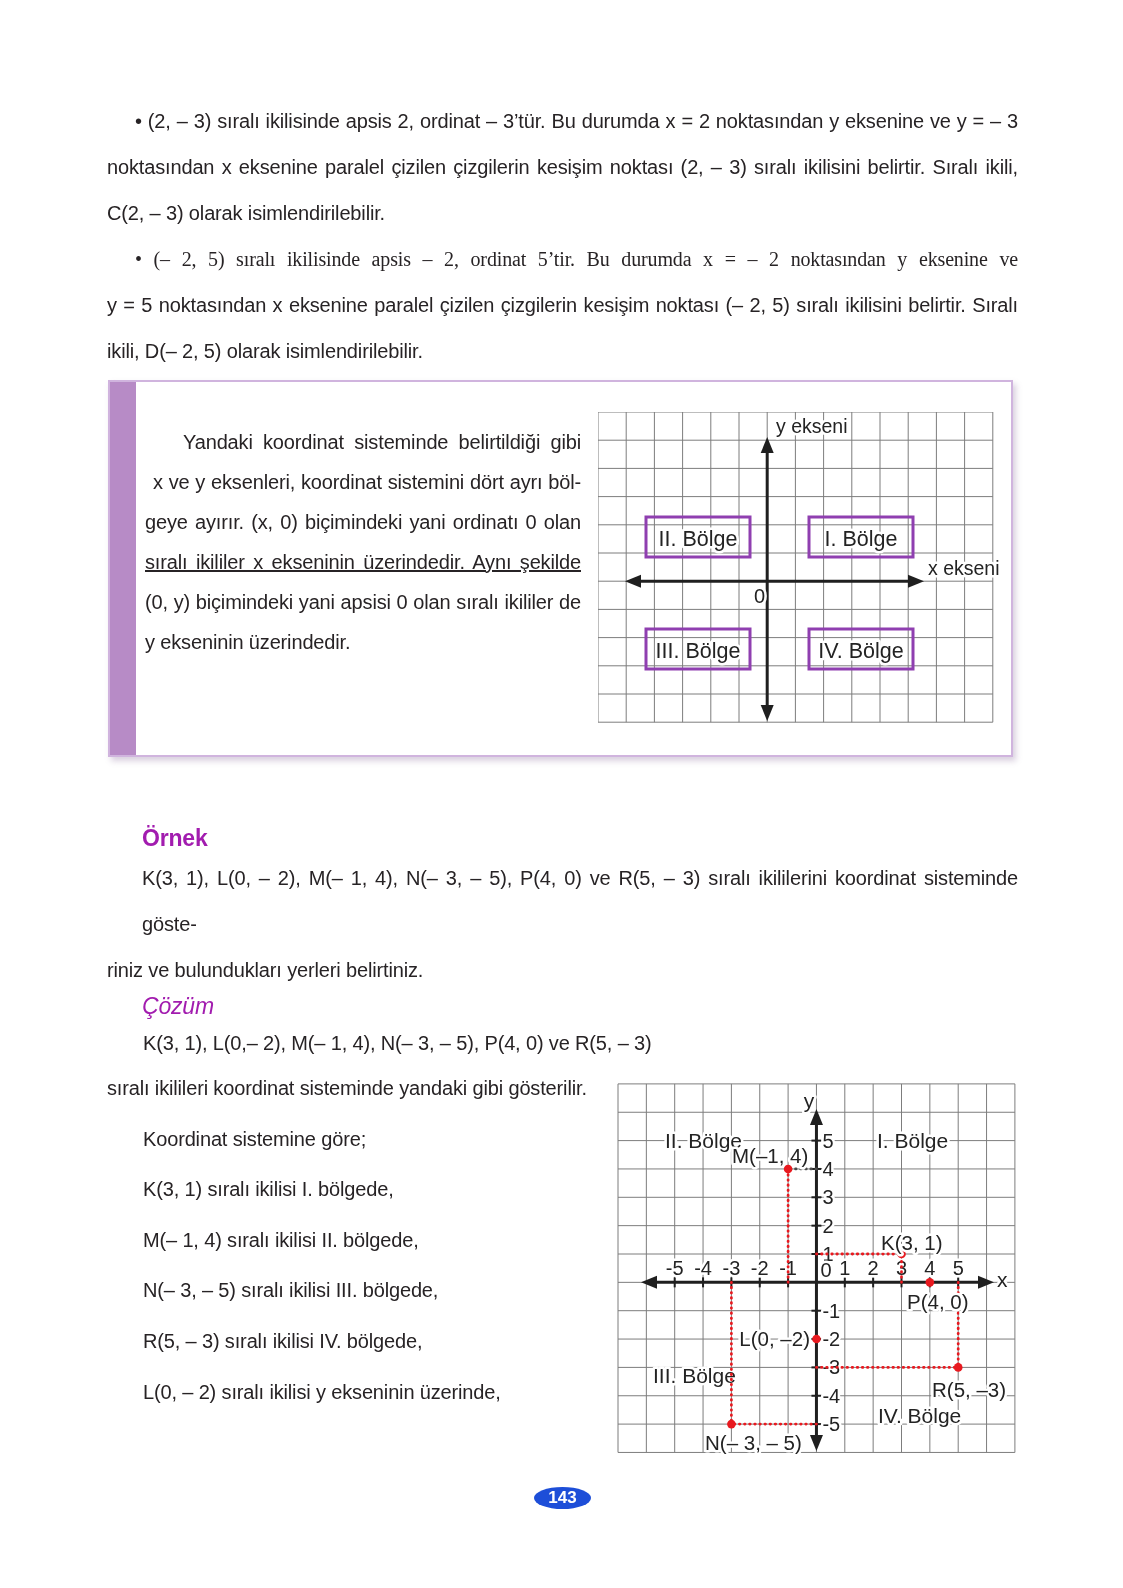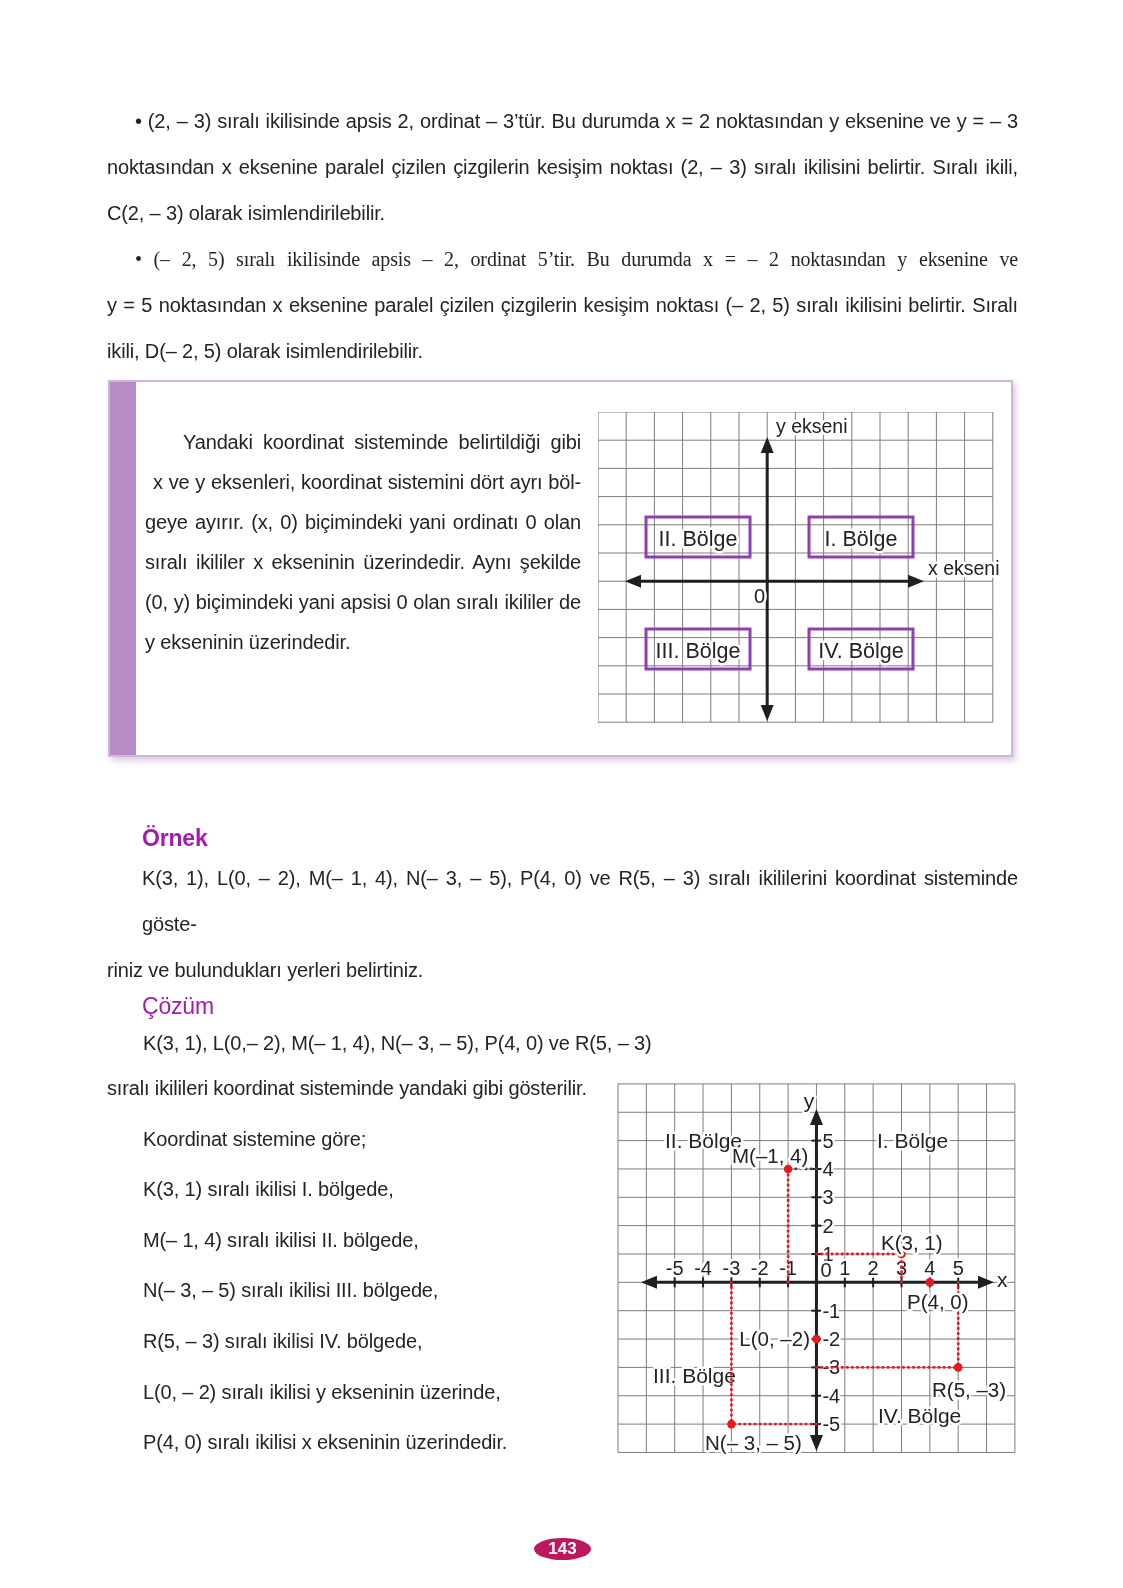--- a/index.html
+++ b/index.html
@@ -8,29 +8,29 @@
     font-family:"Liberation Sans","DejaVu Sans",sans-serif;color:#272325;
     overflow:hidden;
   }
   .abs{position:absolute;}
   .para{font-size:20px;line-height:46px;letter-spacing:-0.15px;}
   .tline{display:block;overflow:hidden;}
   .just .tline.j{text-align:justify;text-align-last:justify;}
   .boxtext{font-size:20px;line-height:40px;letter-spacing:-0.15px;}
   .soltext{font-size:20px;line-height:50.6px;letter-spacing:-0.15px;}
   .h-red{color:#a21caf;font-size:23px;font-weight:bold;letter-spacing:-0.2px;}
-  .h-red.light{font-weight:normal;}
+  .h-red.light{font-weight:normal;font-style:italic;}
   #infobox{
     left:108px;top:380px;width:901px;height:373px;
     border:2px solid #d0b4de;background:#ffffff;
     box-shadow:3px 4px 6px rgba(130,100,150,0.30);
   }
   #infobar{left:0;top:0;width:26px;height:373px;background:#b78bc6;}
   #badge{
-    left:534px;top:1538px;width:57px;height:22px;background:#be185d;
+    left:534px;top:1487px;width:57px;height:22px;background:#1d4ed8;
     border-radius:50%;color:#ffffff;font-weight:bold;font-size:17px;
     text-align:center;line-height:22px;
   }
   svg text{font-family:"Liberation Sans","DejaVu Sans",sans-serif;}
 </style>
 </head>
 <body>
 
 <div class="abs para just" style="left:107px;top:98px;width:911px;">
     <div class="tline j" style="padding-left: 28px;">• (2, – 3) sıralı ikilisinde apsis 2, ordinat – 3’tür. Bu durumda x = 2 noktasından y eksenine ve y = – 3</div>
@@ -45,21 +45,21 @@
   </div>
 
 <div id="infobox" class="abs">
   <div id="infobar" class="abs"></div>
 </div>
 
 <div class="abs boxtext just" style="left:145px;top:422px;width:436px;">
     <div class="tline j" style="padding-left: 38px;">Yandaki koordinat sisteminde belirtildiği gibi</div>
     <div class="tline j" style="padding-left: 0px; margin-left: 8px;">x ve y eksenleri, koordinat sistemini dört ayrı böl-</div>
     <div class="tline j" style="padding-left: 0px;">geye ayırır. (x, 0) biçimindeki yani ordinatı 0 olan</div>
-    <div class="tline j" style="padding-left: 0px;">sıralı ikililer x ekseninin üzerindedir. Aynı şekilde</div>
+    <div class="tline j" style="padding-left: 0px; text-decoration: underline;">sıralı ikililer x ekseninin üzerindedir. Aynı şekilde</div>
     <div class="tline j" style="padding-left: 0px;">(0, y) biçimindeki yani apsisi 0 olan sıralı ikililer de</div>
     <div class="tline" style="padding-left: 0px;">y ekseninin üzerindedir.</div>
   </div>
 
 <div class="abs" style="left:598px;top:412px;">
   <svg id="quadrant-svg" width="410" height="312" viewBox="0 0 410 312">
       <g>
         <line x1="0" y1="0" x2="0" y2="310.2" stroke="#7d7d7d" stroke-width="1"></line>
         <line x1="28.2" y1="0" x2="28.2" y2="310.2" stroke="#7d7d7d" stroke-width="1"></line>
         <line x1="56.4" y1="0" x2="56.4" y2="310.2" stroke="#7d7d7d" stroke-width="1"></line>
@@ -122,21 +122,20 @@
 <div class="abs" style="left:143px;top:1032px;font-size:20px;letter-spacing:-0.15px;">K(3, 1), L(0,– 2), M(– 1, 4), N(– 3, – 5), P(4, 0) ve R(5, – 3)</div>
 
 <div class="abs soltext" style="left:107px;top:1063px;width:520px;">
     <div class="tline" style="padding-left: 0px;">sıralı ikilileri koordinat sisteminde yandaki gibi gösterilir.</div>
     <div class="tline" style="padding-left: 36px;">Koordinat sistemine göre;</div>
     <div class="tline" style="padding-left: 36px;">K(3, 1) sıralı ikilisi I. bölgede,</div>
     <div class="tline" style="padding-left: 36px;">M(– 1, 4) sıralı ikilisi II. bölgede,</div>
     <div class="tline" style="padding-left: 36px;">N(– 3, – 5) sıralı ikilisi III. bölgede,</div>
     <div class="tline" style="padding-left: 36px;">R(5, – 3) sıralı ikilisi IV. bölgede,</div>
     <div class="tline" style="padding-left: 36px;">L(0, – 2) sıralı ikilisi y ekseninin üzerinde,</div>
-    <div class="tline" style="padding-left: 36px;">P(4, 0) sıralı ikilisi x ekseninin üzerindedir.</div>
   </div>
 
 <div class="abs" style="left:614px;top:1080px;">
   <svg id="plot-svg" width="403" height="375" viewBox="0 0 403 375">
       <g>
         <line x1="4" y1="3.9" x2="4" y2="372.45" stroke="#7d7d7d" stroke-width="1"></line>
         <line x1="32.35" y1="3.9" x2="32.35" y2="372.45" stroke="#7d7d7d" stroke-width="1"></line>
         <line x1="60.7" y1="3.9" x2="60.7" y2="372.45" stroke="#7d7d7d" stroke-width="1"></line>
         <line x1="89.05000000000001" y1="3.9" x2="89.05000000000001" y2="372.45" stroke="#7d7d7d" stroke-width="1"></line>
         <line x1="117.4" y1="3.9" x2="117.4" y2="372.45" stroke="#7d7d7d" stroke-width="1"></line>

